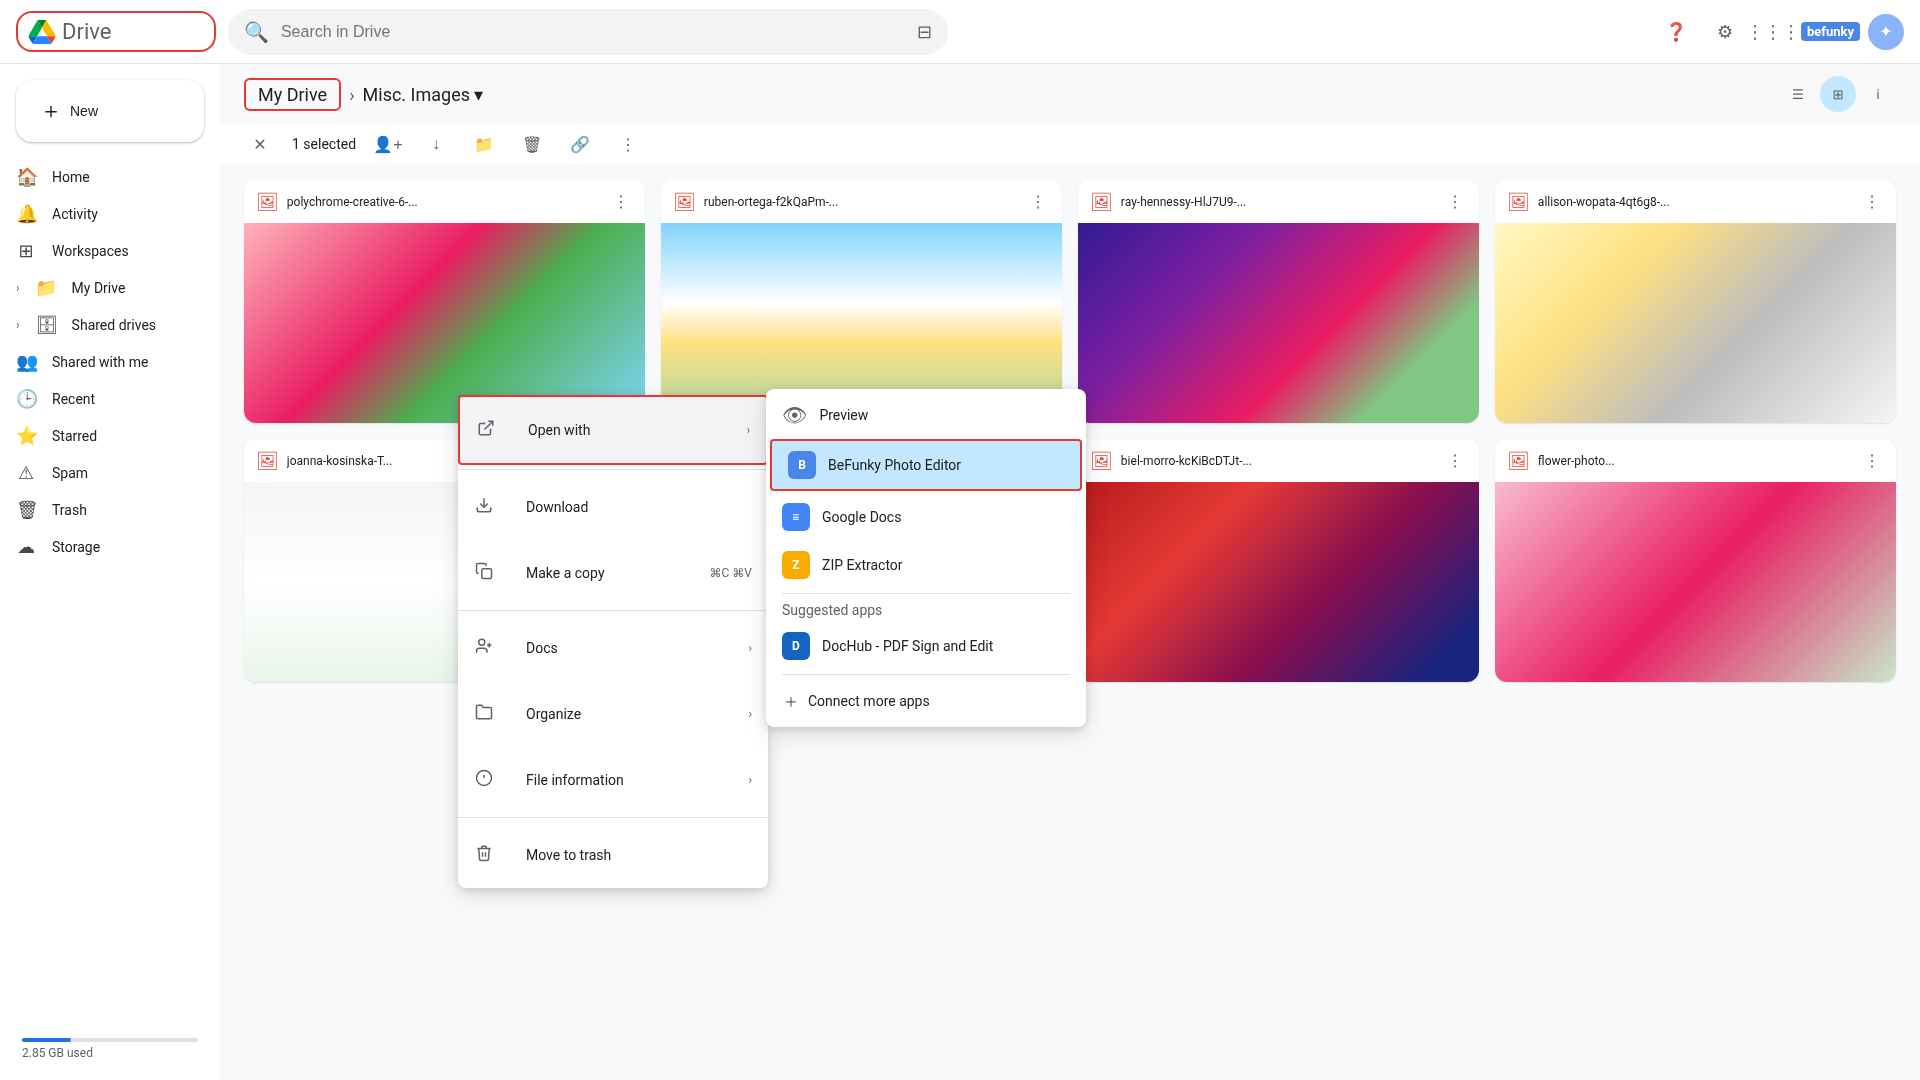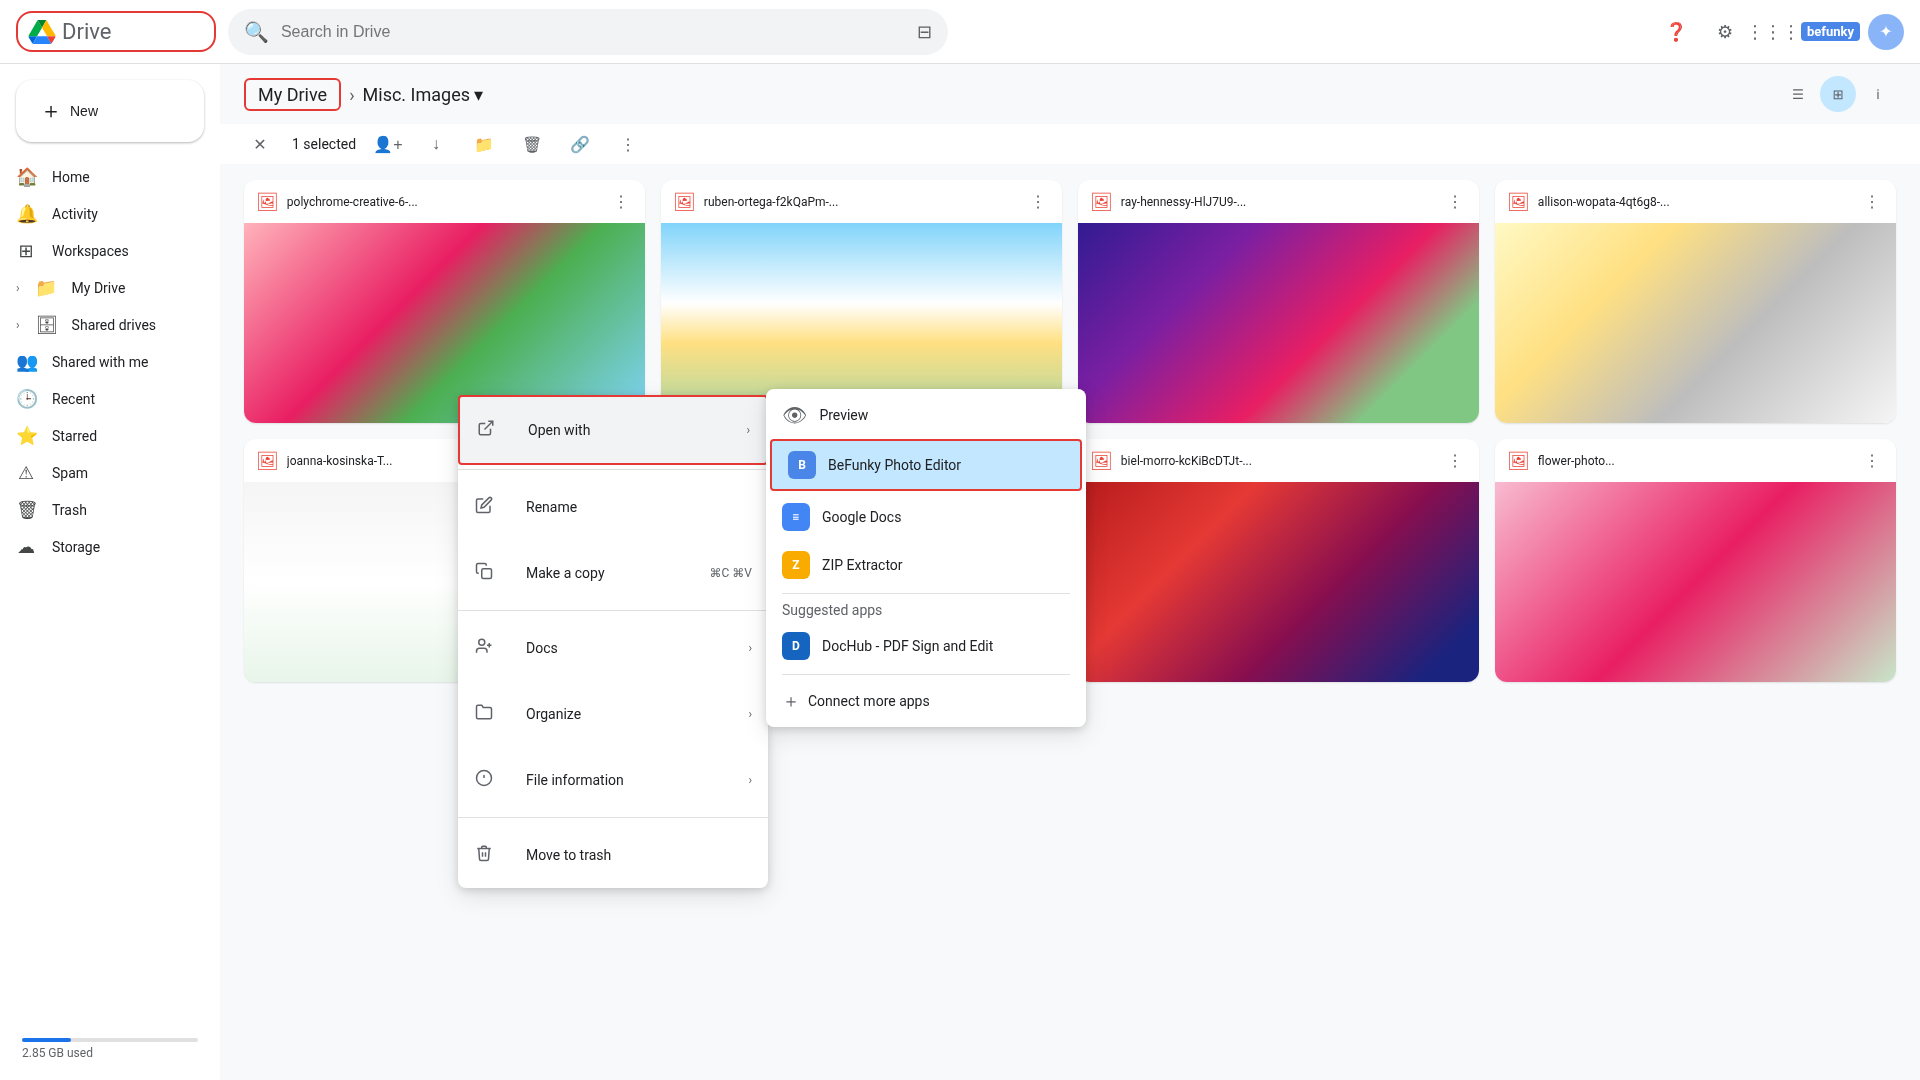--- a/index.html
+++ b/index.html
@@ -401,25 +401,26 @@
         <span>Connect more apps</span>
       </div>
     </div>
   </div>
 
   <div class="ctx-divider"></div>
 
   <div class="ctx-item">
     <span class="ctx-icon">
       <svg width="18" height="18" viewBox="0 0 24 24" fill="none" stroke="#5f6368" stroke-width="2">
-          <path d="M11 4H4a2 2 0 00-2 2v14a2 2 0 002 2h14a2 2 0 002-2v-7"></path>
-          <path d="M18.5 2.5a2.121 2.121 0 013 3L12 15l-4 1 1-4 9.5-9.5z"></path>
-        </svg>
-    </span>
-    <span>Rename</span>
+          <path d="M21 15v4a2 2 0 01-2 2H5a2 2 0 01-2-2v-4"></path>
+          <polyline points="7,10 12,15 17,10"></polyline>
+          <line x1="12" y1="15" x2="12" y2="3"></line>
+        </svg>
+    </span>
+    <span>Download</span>
   </div>
   <div class="ctx-item">
     <span class="ctx-icon">
       <svg width="18" height="18" viewBox="0 0 24 24" fill="none" stroke="#5f6368" stroke-width="2">
           <rect x="9" y="9" width="13" height="13" rx="2" ry="2"></rect>
           <path d="M5 15H4a2 2 0 01-2-2V4a2 2 0 012-2h9a2 2 0 012 2v1"></path>
         </svg>
     </span>
     <span>Make a copy</span>
     <span class="ctx-shortcut">⌘C ⌘V</span>

